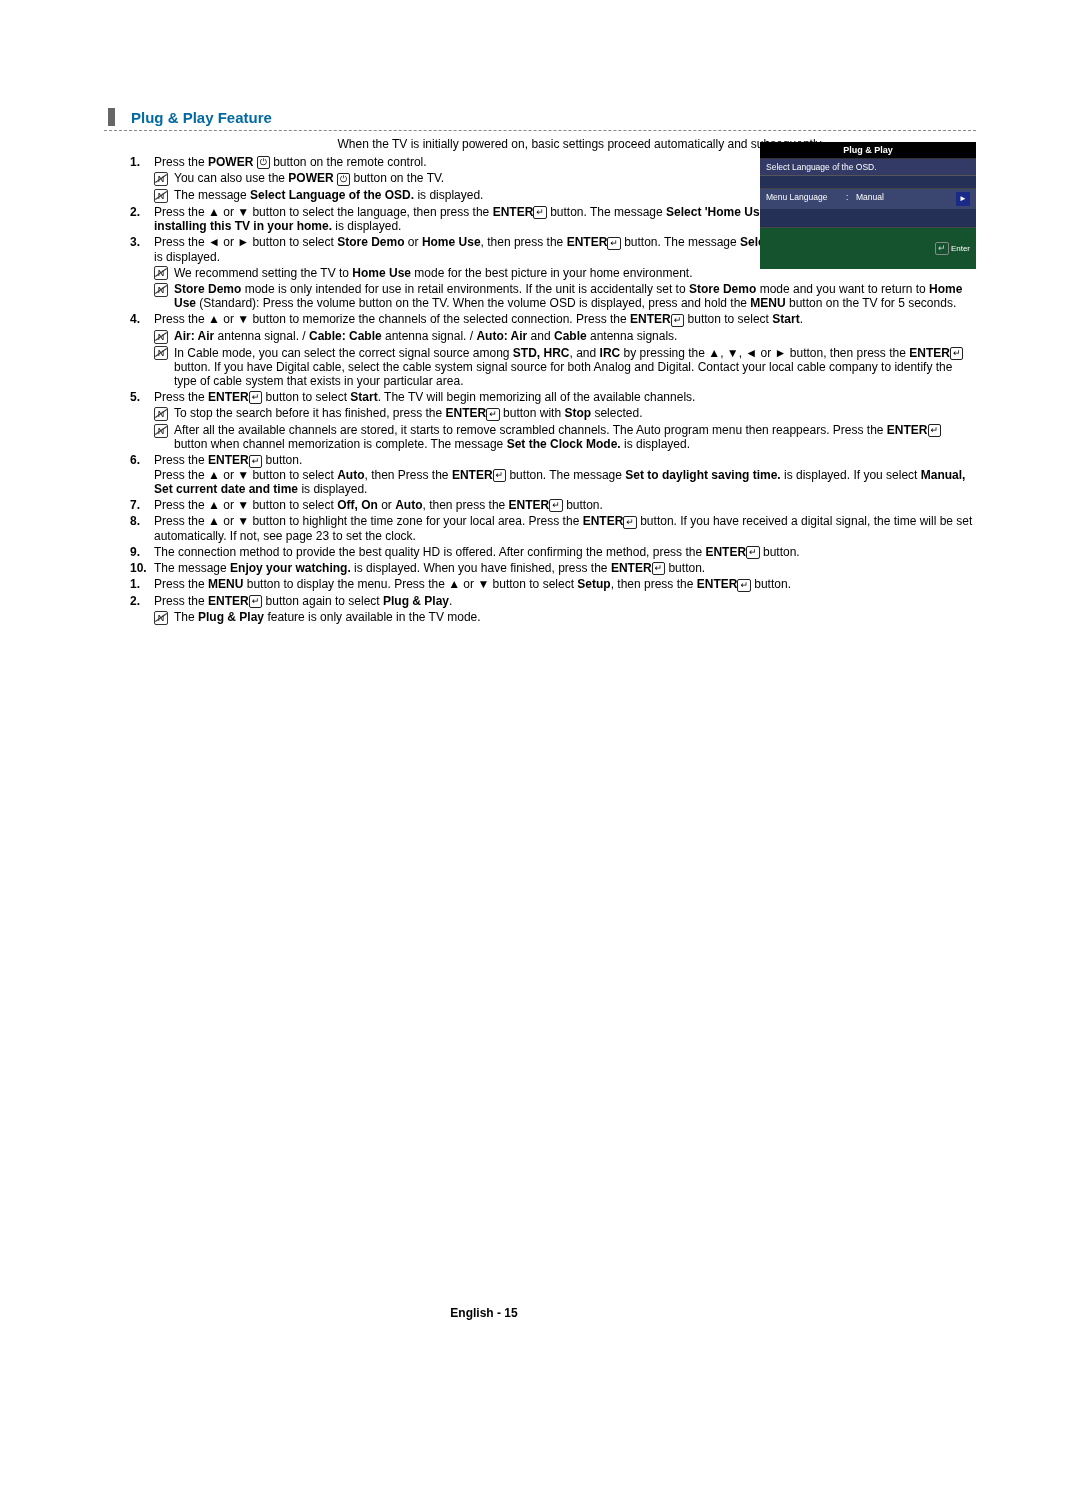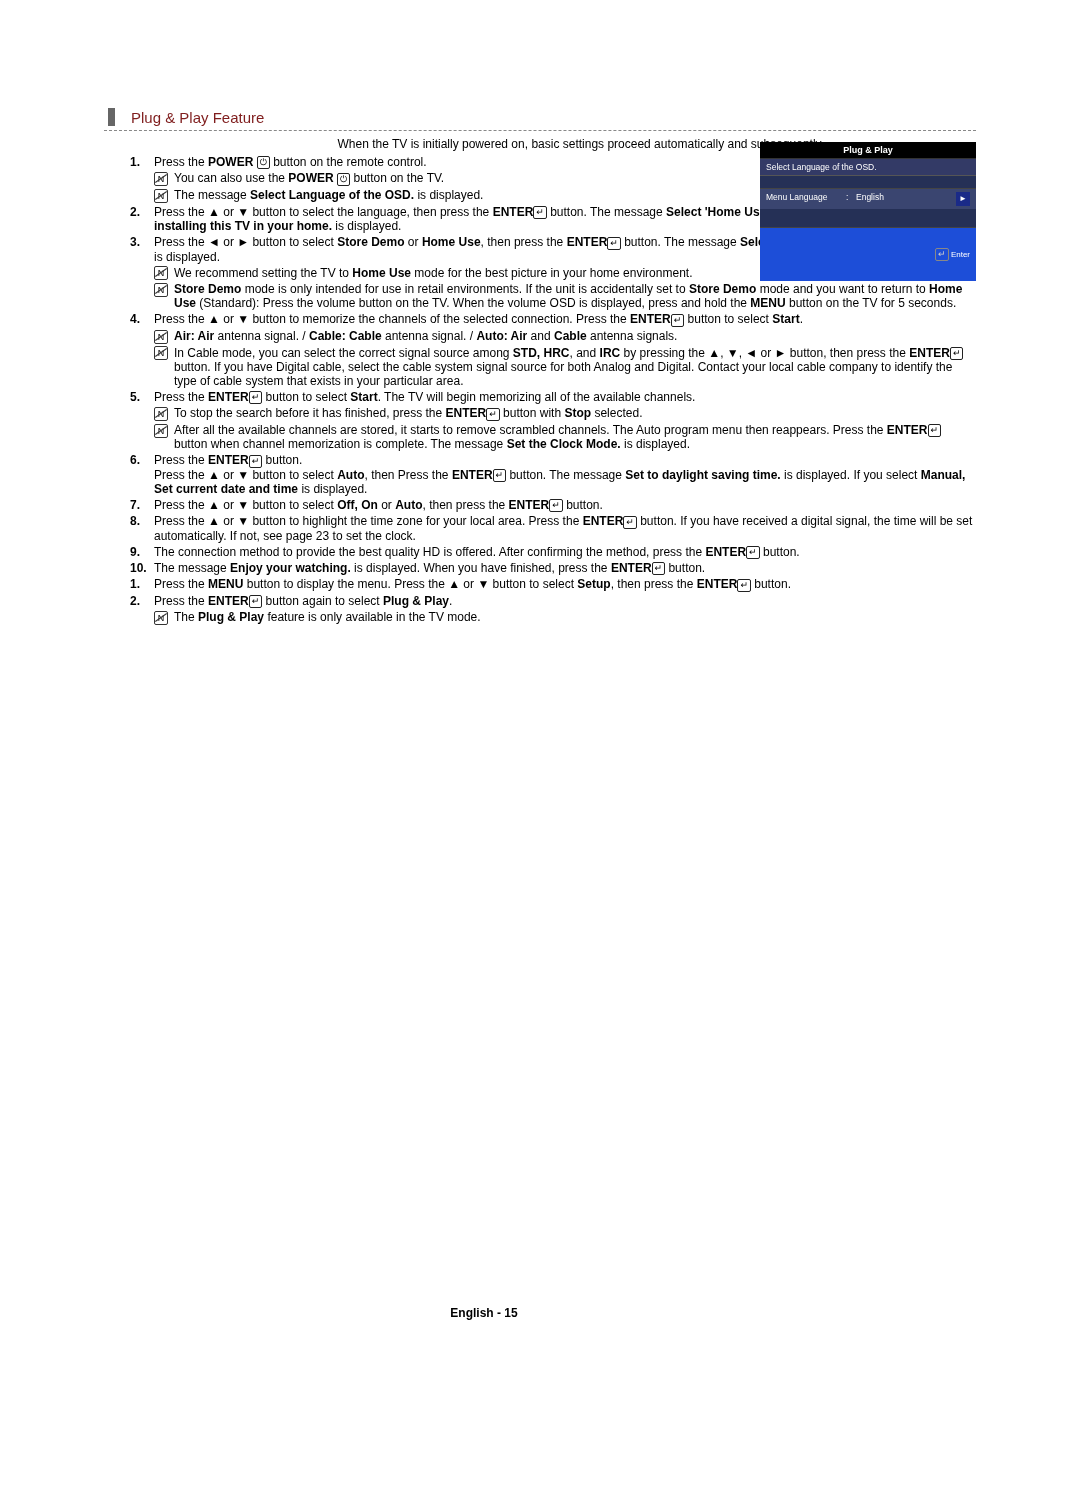--- a/index.html
+++ b/index.html
@@ -23,22 +23,22 @@
     margin-left: 4px;
   }
   .header-bar {
     width: 7px;
     height: 18px;
     background: #666;
     margin-right: 16px;
   }
   .section-title {
     font-size: 15px;
-    font-weight: normal;
-    color: #7f1d1d;
+    font-weight: bold;
+    color: #0369a1;
   }
   .header-line {
     border: none;
     border-top: 1px dashed #888;
     margin: 4px 0 6px 0;
   }
   .intro {
     margin-left: 20px;
     margin-bottom: 4px;
     text-align: right;
@@ -140,23 +140,23 @@
     text-align:center;
     line-height:14px;
     font-size:8px;
   }
   .osd-gap{
     background:#253056;
     height:12px;
     border-bottom:1px solid #444;
   }
   .osd-foot {
-    background: #1d4ed8;
+    background: #14532d;
     text-align: right;
-    padding: 20px 6px;
+    padding: 14px 6px;
     font-size: 8px;
   }
   .footer {
     position: absolute;
     bottom: 168px;
     left: 0;
     width: 968px;
     text-align: center;
     font-weight: bold;
     font-size: 12px;
@@ -302,21 +302,21 @@
     </div>
   </div>
 
   <div class="osd">
     <div class="osd-title">Plug &amp; Play</div>
     <div class="osd-sub">Select Language of the OSD.</div>
     <div class="osd-gap"></div>
     <div class="osd-row">
       <div class="k">Menu Language</div>
       <div class="sep">:</div>
-      <div class="v">English</div>
+      <div class="v">Manual</div>
       <div class="arrow">►</div>
     </div>
     <div class="osd-gap" style="height:18px;background:#253056;"></div>
     <div class="osd-foot">
       <span class="icon-box" style="border-color:#888;color:#ccc">↵</span>
       
       <span> Enter</span>
     </div>
   </div>
 

